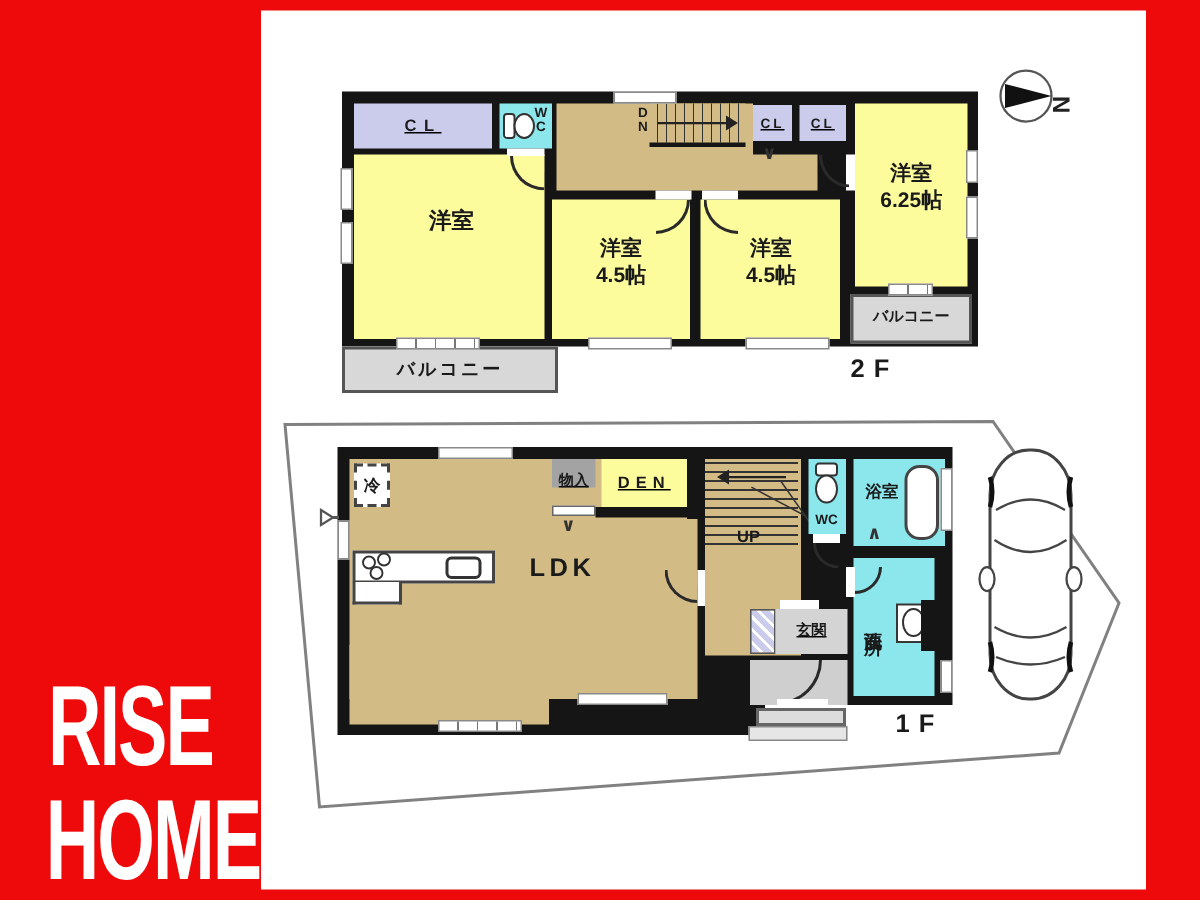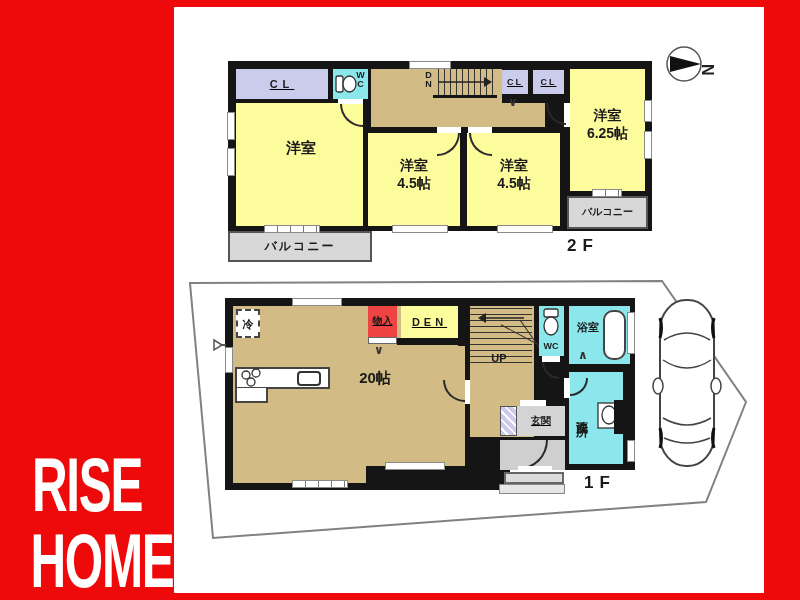--- a/index.html
+++ b/index.html
@@ -143,28 +143,28 @@
   <path d="M10,132 q3,10 0,20" fill="none" stroke="#111" stroke-width="3"></path>
   <path d="M64,132 q-3,10 0,20" fill="none" stroke="#111" stroke-width="3"></path>
 </svg>
 
 <div class="a wall" style="left:225px;top:298px;width:285px;height:192px;"></div>
 <div class="a wall" style="left:510px;top:298px;width:125px;height:172px;"></div>
 
 <div class="a room" style="left:233px;top:306px;width:232px;height:160px;background:#d3bb85;"></div>
 <div class="a room" style="left:233px;top:430px;width:133px;height:53px;background:#d3bb85;"></div>
 <div class="a lbl" style="left:320px;top:368px;width:110px;line-height:1.3;">
-  <div style="font-size:15px;">20帖</div>
+  <div style="font-size:17px;letter-spacing:3px;">LDK</div>
 </div>
 
 <div class="a dash" style="left:236px;top:309px;width:24px;height:29px;">
   <div class="lbl" style="font-size:11px;line-height:26px;">冷</div>
 </div>
 
-<div class="a room" style="left:368px;top:306px;width:29px;height:37px;background:#ef4444;">
+<div class="a room" style="left:368px;top:306px;width:29px;height:19px;background:#a3a3a3;">
   <div class="lbl" style="font-size:10px;line-height:29px;">物入</div>
 </div>
 <div class="a gap" style="left:368px;top:337px;width:29px;height:7px;border:1px solid #666;box-sizing:border-box;"></div>
 <div class="a mark" style="left:374px;top:343px;font-size:12px;">∨</div>
 
 <div class="a room" style="left:401px;top:306px;width:57px;height:32px;background:#fdfc9c;">
   <div class="lbl" style="font-size:11px;letter-spacing:4px;line-height:32px;">DEN</div>
 </div>
 <div class="a wall" style="left:397px;top:338px;width:61px;height:7px;"></div>
 <div class="a wall" style="left:458px;top:298px;width:12px;height:48px;"></div>
@@ -230,13 +230,13 @@
 <div class="a win" style="left:225px;top:347px;width:8px;height:26px;"></div>
 <div class="a rail" style="left:292px;top:480px;width:56px;height:8px;"></div>
 <div class="a win" style="left:385px;top:462px;width:60px;height:8px;"></div>
 <div class="a win" style="left:627px;top:312px;width:8px;height:42px;"></div>
 <div class="a win" style="left:627px;top:440px;width:8px;height:22px;"></div>
 <svg class="a" style="left:212px;top:338px;" width="14" height="14" viewBox="0 0 14 14">
   <polygon points="2,2 10,7 2,12" fill="none" stroke="#555" stroke-width="1.5"></polygon>
   <line x1="10" y1="7" x2="14" y2="7" stroke="#555" stroke-width="2"></line>
 </svg>
 
-<div class="a lbl" style="left:569px;top:473px;width:62px;font-size:17px;letter-spacing:6px;">1F</div>
+<div class="a lbl" style="left:582px;top:473px;width:62px;font-size:17px;letter-spacing:6px;">1F</div>
 
 </body></html>

